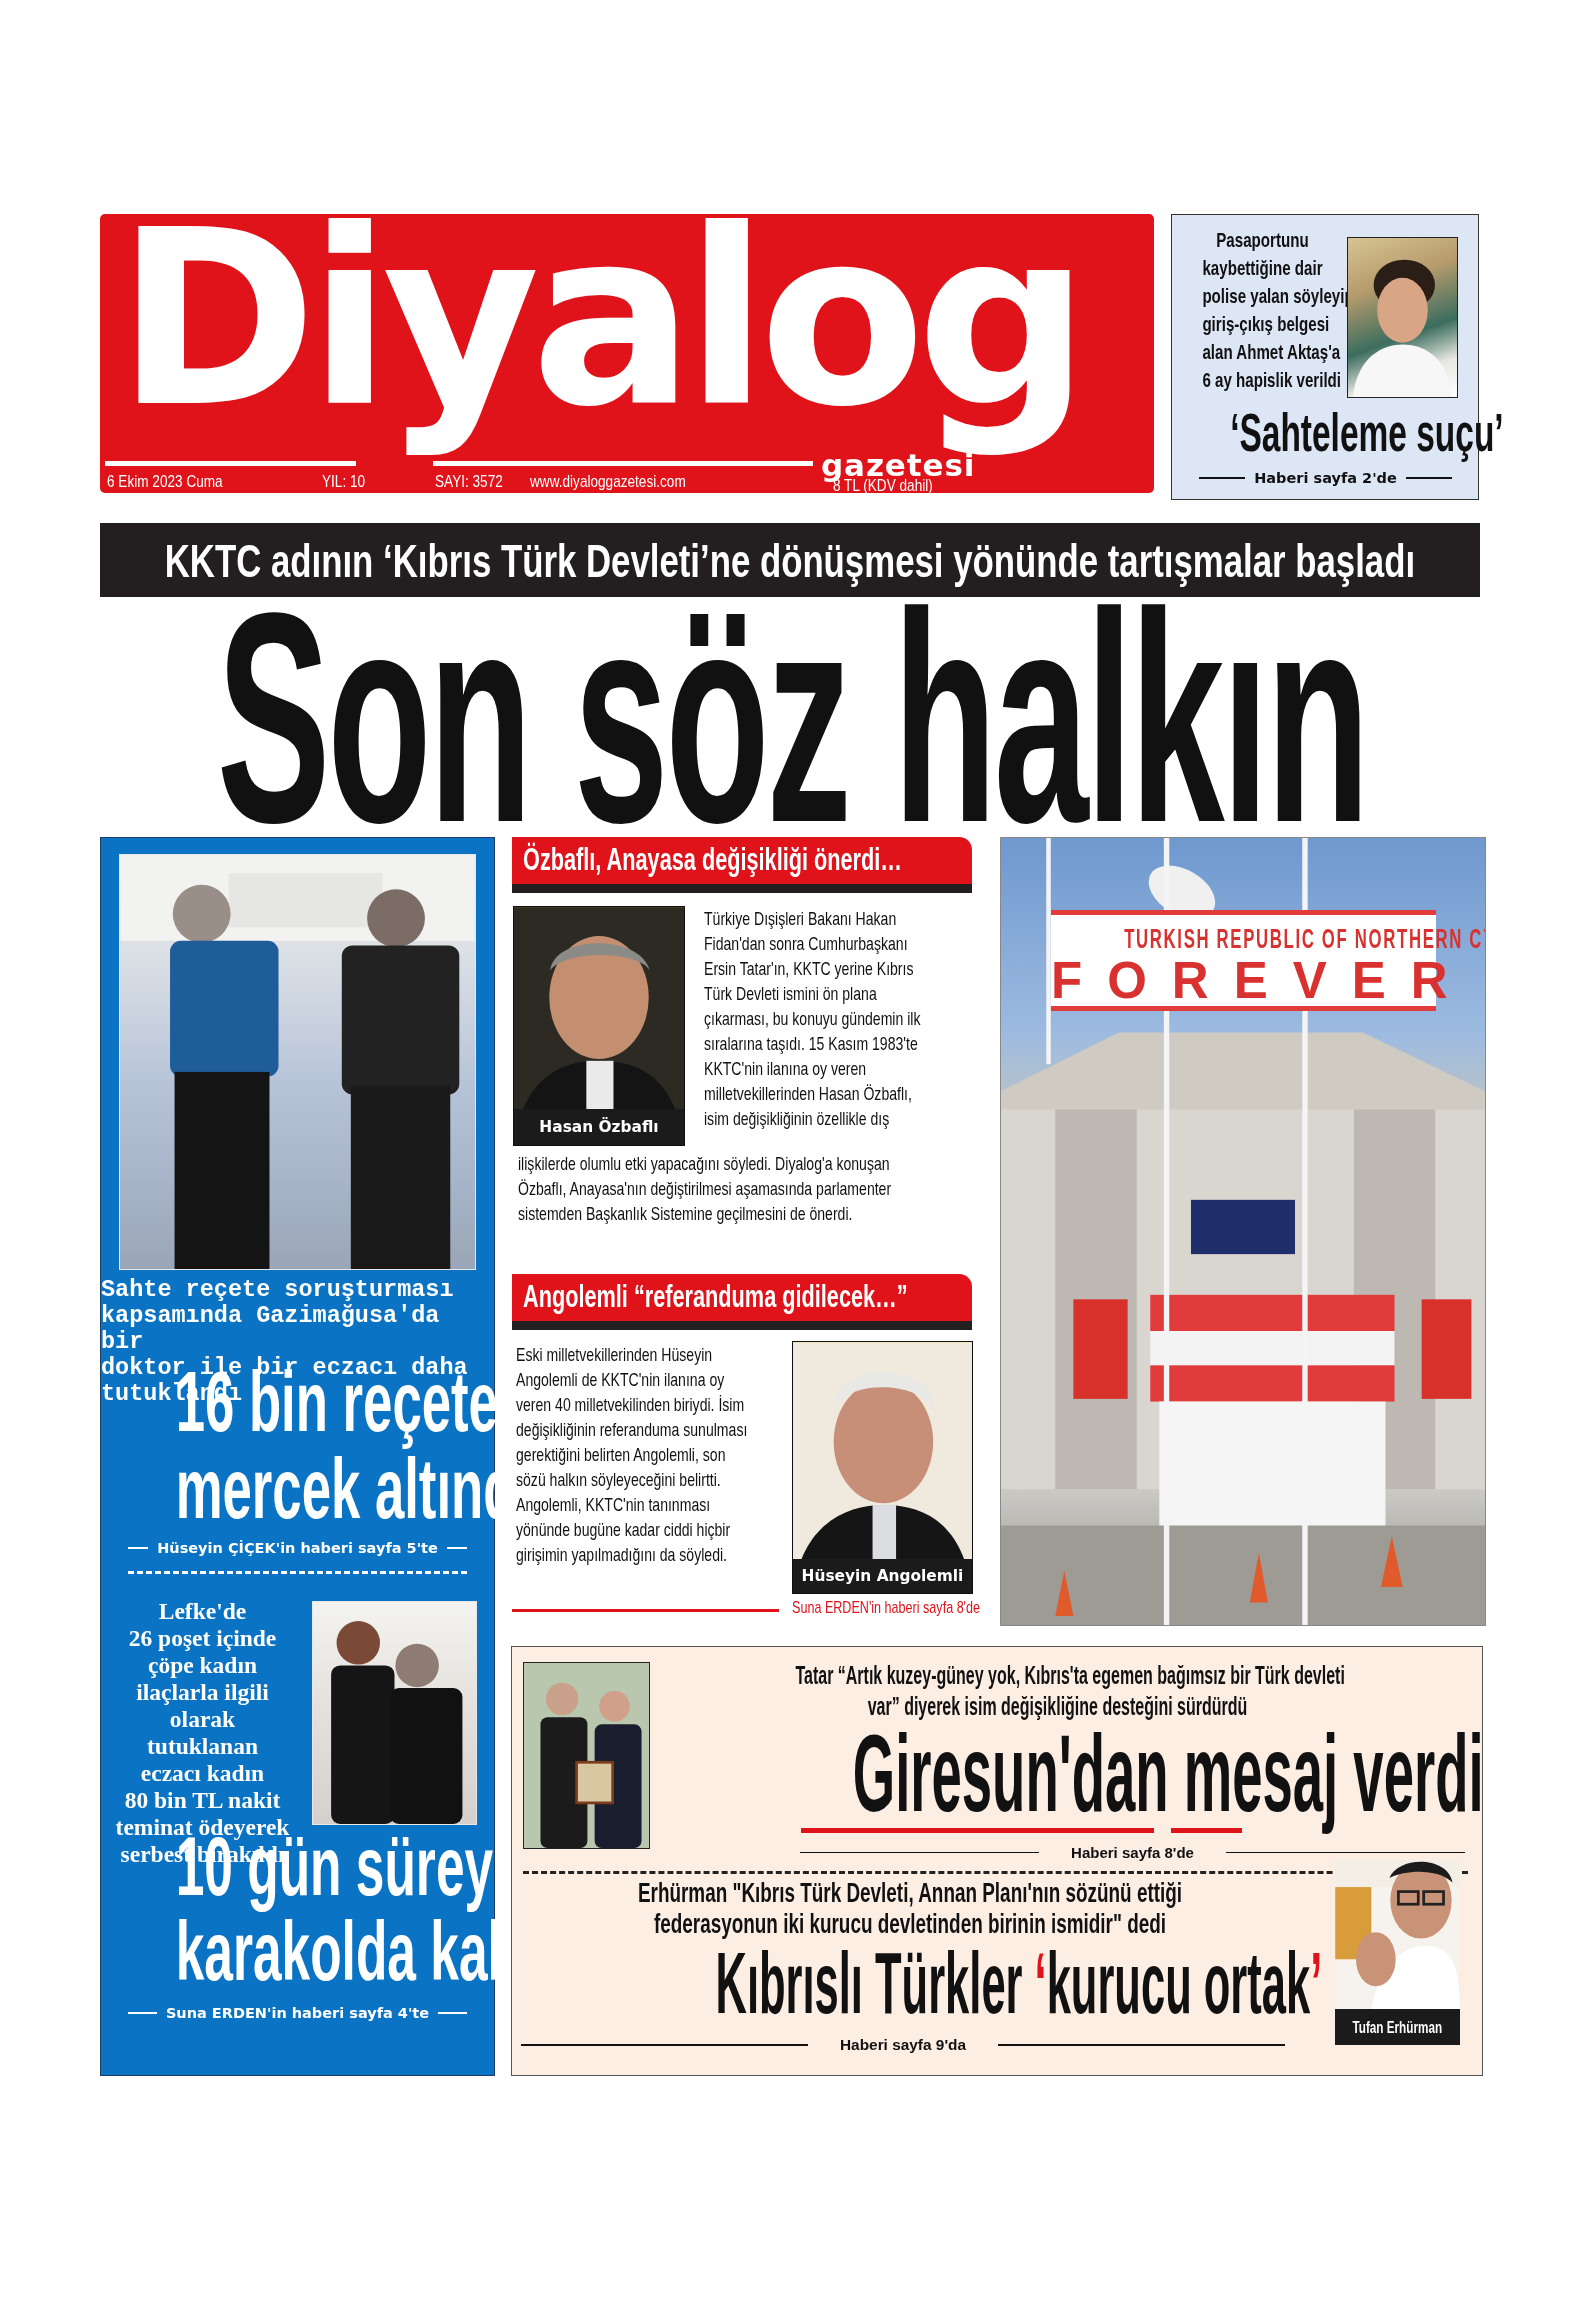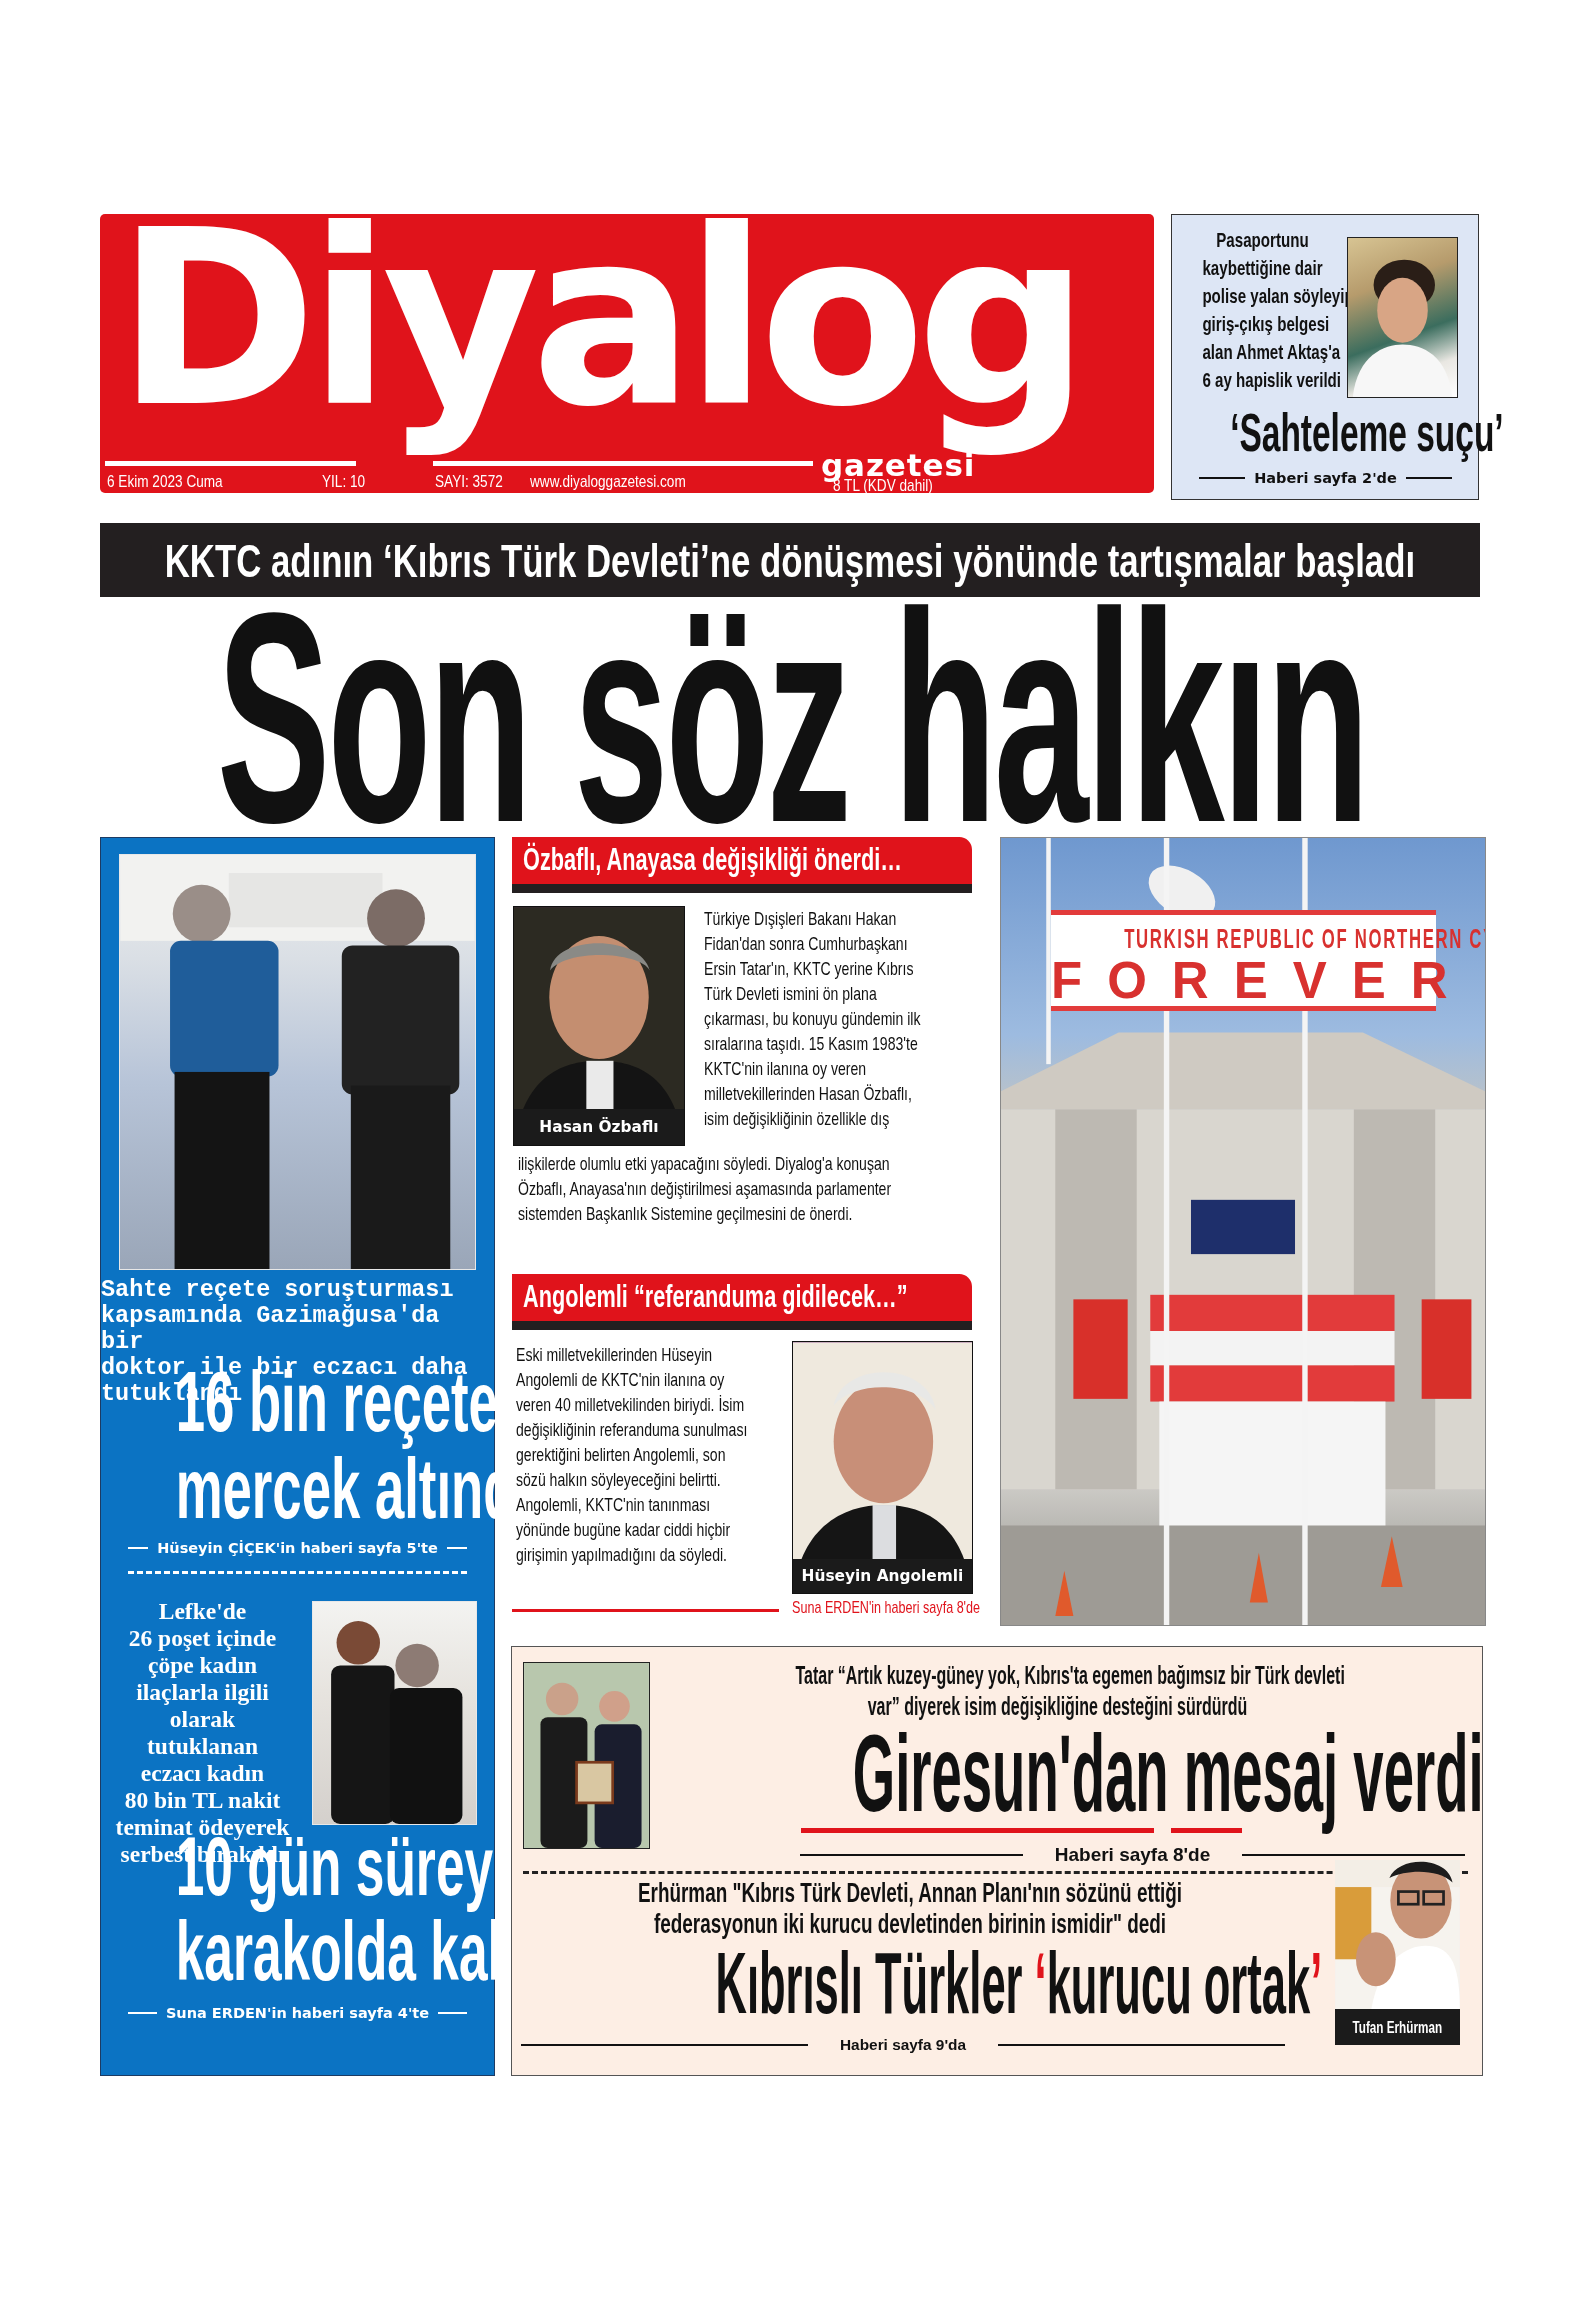--- a/index.html
+++ b/index.html
@@ -33,21 +33,21 @@
   #blue-head1 div,#blue-head2 div{transform:scaleX(.62);white-space:nowrap;}
   .dashrow{position:absolute;border-top:3.6px dashed #fff;}
   #blue-kicker2{position:absolute;left:9px;top:760px;width:185px;text-align:center;font-family:"Liberation Serif",serif;font-weight:bold;font-size:23.5px;line-height:27px;}
   #blue-photo2{left:211px;top:763px;width:163px;height:222px;background:linear-gradient(180deg,#f3f3f1 0%,#e7e4df 40%,#d4d0cc 100%);}
   #blue-head2{position:absolute;left:0;top:986px;width:100%;text-align:center;font-weight:bold;font-size:83px;line-height:85px;}
   
   .redtab{position:absolute;height:47px;background:#e0131b;border-radius:0 12.7px 0 0;border-bottom:9px solid #231f20;color:#fff;box-sizing:content-box;}
   .redtab span{position:absolute;left:11px;top:5.4px;font-size:31px;font-weight:bold;white-space:nowrap;transform:scaleX(.7);transform-origin:left center;}
   .bodytxt{position:absolute;font-size:19px;line-height:25px;color:#111;}
   .bodytxt div{white-space:nowrap;transform:scaleX(.74);transform-origin:left center;}
-  .portrait{position:absolute;background:#701a75;border:0.9px solid #111;overflow:hidden;}
+  .portrait{position:absolute;background:#fde047;border:0.9px solid #111;overflow:hidden;}
   .cap{position:absolute;left:0;bottom:0;width:100%;text-align:center;color:#fff;font-weight:bold;background:#1b1b1b;}
   
   #bigphoto{left:1000px;top:837px;width:484px;height:787px;border:0.9px solid #888;overflow:hidden;background:linear-gradient(180deg,#6f98cf 0%,#9dbbe0 25%,#c9c6bd 38%,#d9d6cf 55%,#e7e5e0 75%,#8d8c88 100%);}
   #sign{position:absolute;left:50px;top:72px;width:385px;height:101px;background:#fff;border-top:5.4px solid #e23b3b;border-bottom:5.4px solid #e23b3b;box-sizing:border-box;}
   
   #botbox{left:511px;top:1646px;width:972px;height:430px;background:#fdeee4;border:1.8px solid #555;box-sizing:border-box;}
 </style>
 </head>
 <body>
 
@@ -252,21 +252,21 @@
   </div>
   <div class="abs" style="left:136px;top:12.7px;width:819px;text-align:center;font-size:25px;line-height:31px;font-weight:bold;">
     <div style="white-space:nowrap;transform:scaleX(.64);">Tatar “Artık kuzey-güney yok, Kıbrıs'ta egemen bağımsız bir Türk devleti</div>
     <div style="white-space:nowrap;transform:scaleX(.64);">var”  diyerek isim değişikliğine desteğini sürdürdü</div>
   </div>
   <div class="abs" style="left:136px;top:72px;width:819px;text-align:center;font-size:109px;line-height:109px;font-weight:bold;">
     <div style="white-space:nowrap;transform:scaleX(.5);">Giresun'dan mesaj verdi</div>
   </div>
   <div class="abs" style="left:289px;top:181px;width:353px;height:4.5px;background:#e0131b;"></div>
   <div class="abs" style="left:659px;top:181px;width:71px;height:4.5px;background:#e0131b;"></div>
-  <div class="refline" style="left:288px;top:197px;width:665px;font-size:19px;gap:32px;">
+  <div class="refline" style="left:288px;top:197px;width:665px;font-size:15px;gap:32px;">
     <span class="ln"></span>
     <span>Haberi sayfa 8'de</span>
     <span class="ln"></span>
   </div>
   <div class="dashrow" style="left:11px;top:224px;width:945px;border-top:3.6px dashed #222;"></div>
   <div class="abs" style="left:9px;top:231px;width:778px;text-align:center;font-size:27px;line-height:31px;font-weight:bold;">
     <div style="white-space:nowrap;transform:scaleX(.7);">Erhürman "Kıbrıs Türk Devleti, Annan Planı'nın sözünü ettiği</div>
     <div style="white-space:nowrap;transform:scaleX(.7);">federasyonun iki kurucu devletinden birinin ismidir" dedi</div>
   </div>
   <div class="abs" style="left:9px;top:291px;width:778px;text-align:center;font-size:87px;line-height:90px;font-weight:bold;">

